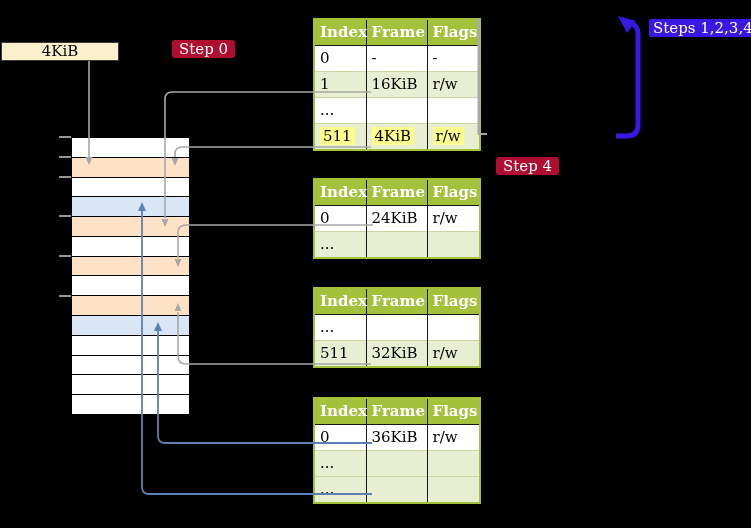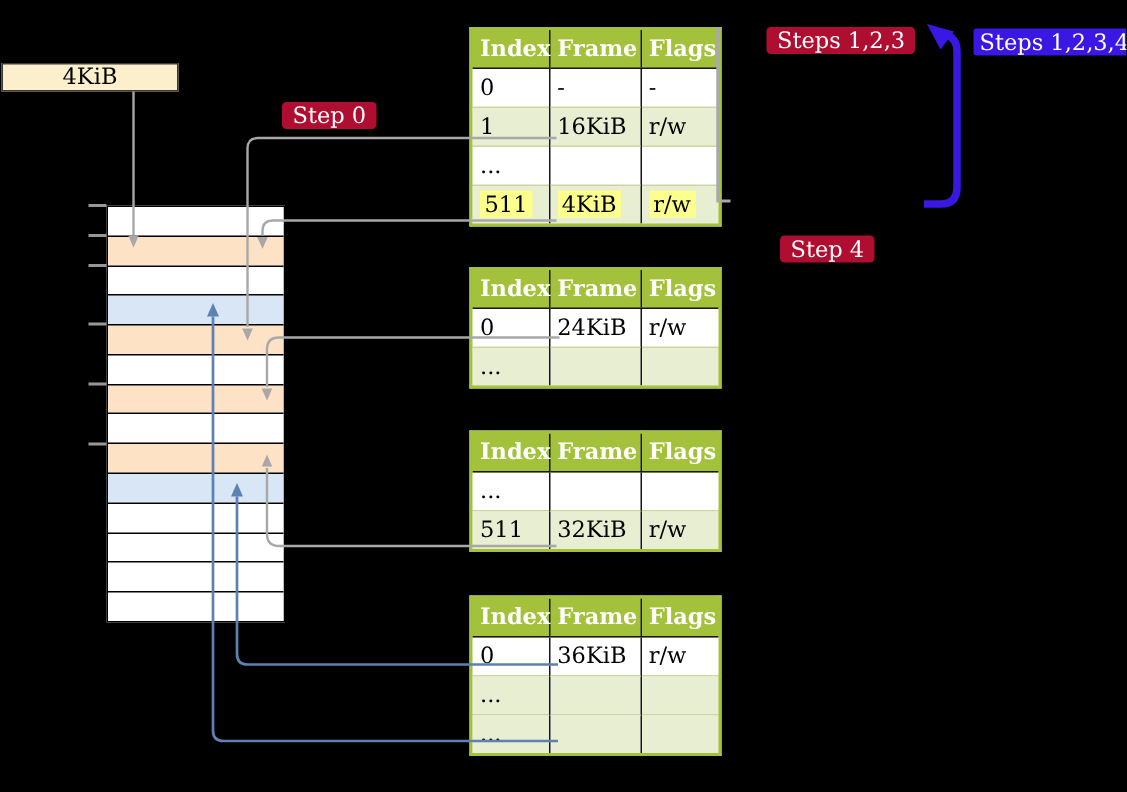--- a/index.html
+++ b/index.html
@@ -58,24 +58,23 @@
   
   svg#wires { position:absolute; left:0; top:0; pointer-events:none; }
 </style>
 </head>
 <body>
 
 <div id="canvas">
 
   <div class="framebox">4KiB</div>
 
-  <div class="plabel red" style="left:188px; top:40px;margin-top:28px;">Step 0</div>
-  <div class="plabel red" style="left:511px; top:18px;">Steps 1,2,3</div>
+  <div class="plabel red" style="left:172px; top:40px;">Step 0</div>
   <div class="plabel blue" style="left:649px; top:19px;">Steps 1,2,3,4</div>
-  <div class="plabel red" style="left:520px; top:157px;">Step 4</div>
+  <div class="plabel red" style="left:496px; top:157px;">Step 4</div>
 
   <div class="strip">
       <div class="strip-row c-white"></div>
       <div class="strip-row c-peach"></div>
       <div class="strip-row c-white"></div>
       <div class="strip-row c-blue"></div>
       <div class="strip-row c-peach"></div>
       <div class="strip-row c-white"></div>
       <div class="strip-row c-peach"></div>
       <div class="strip-row c-white"></div>

